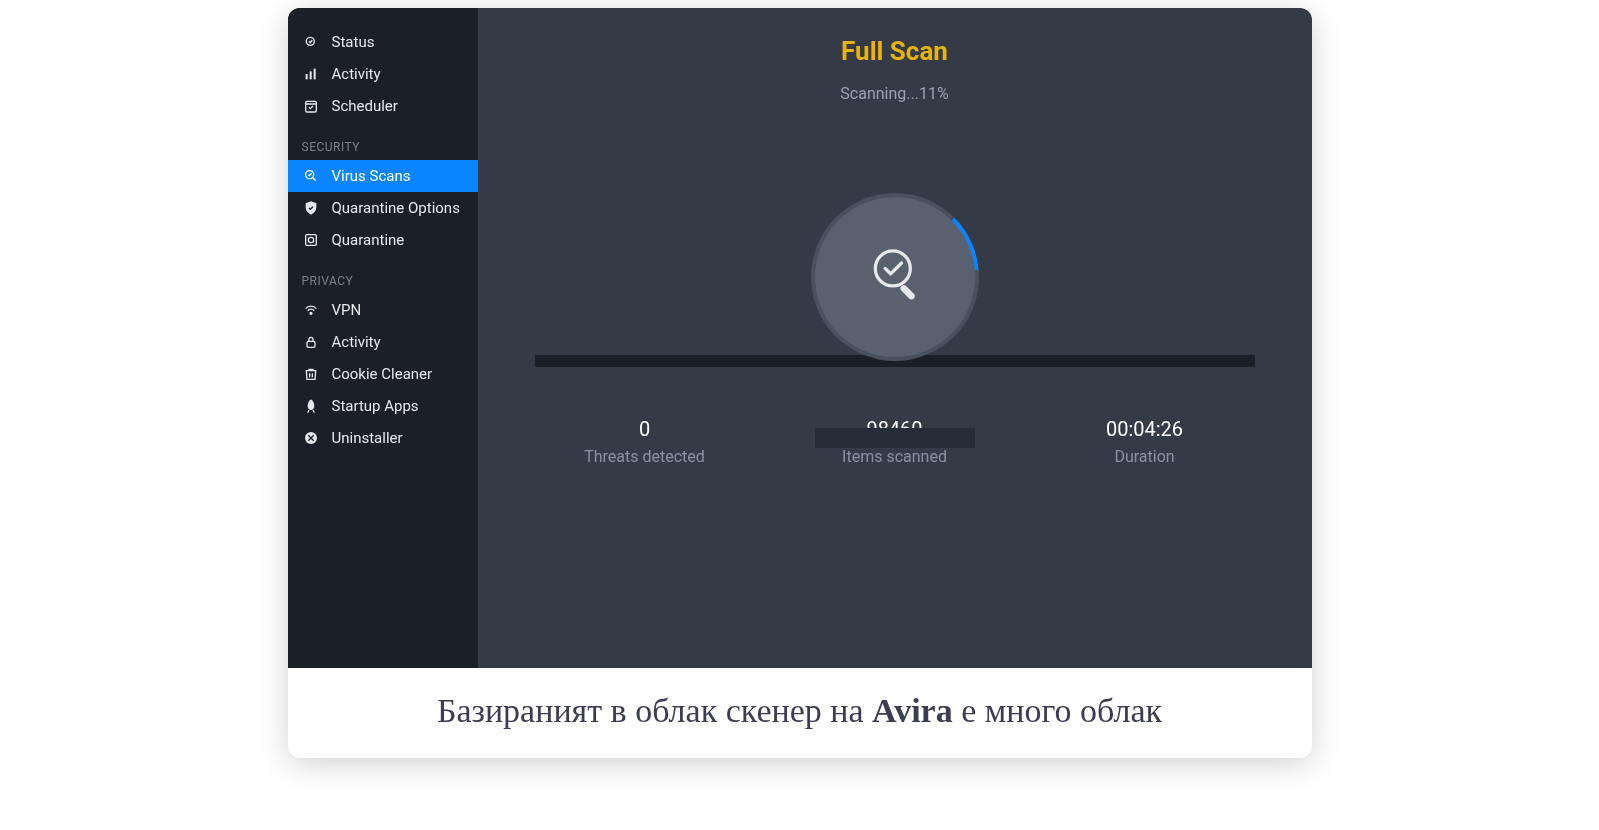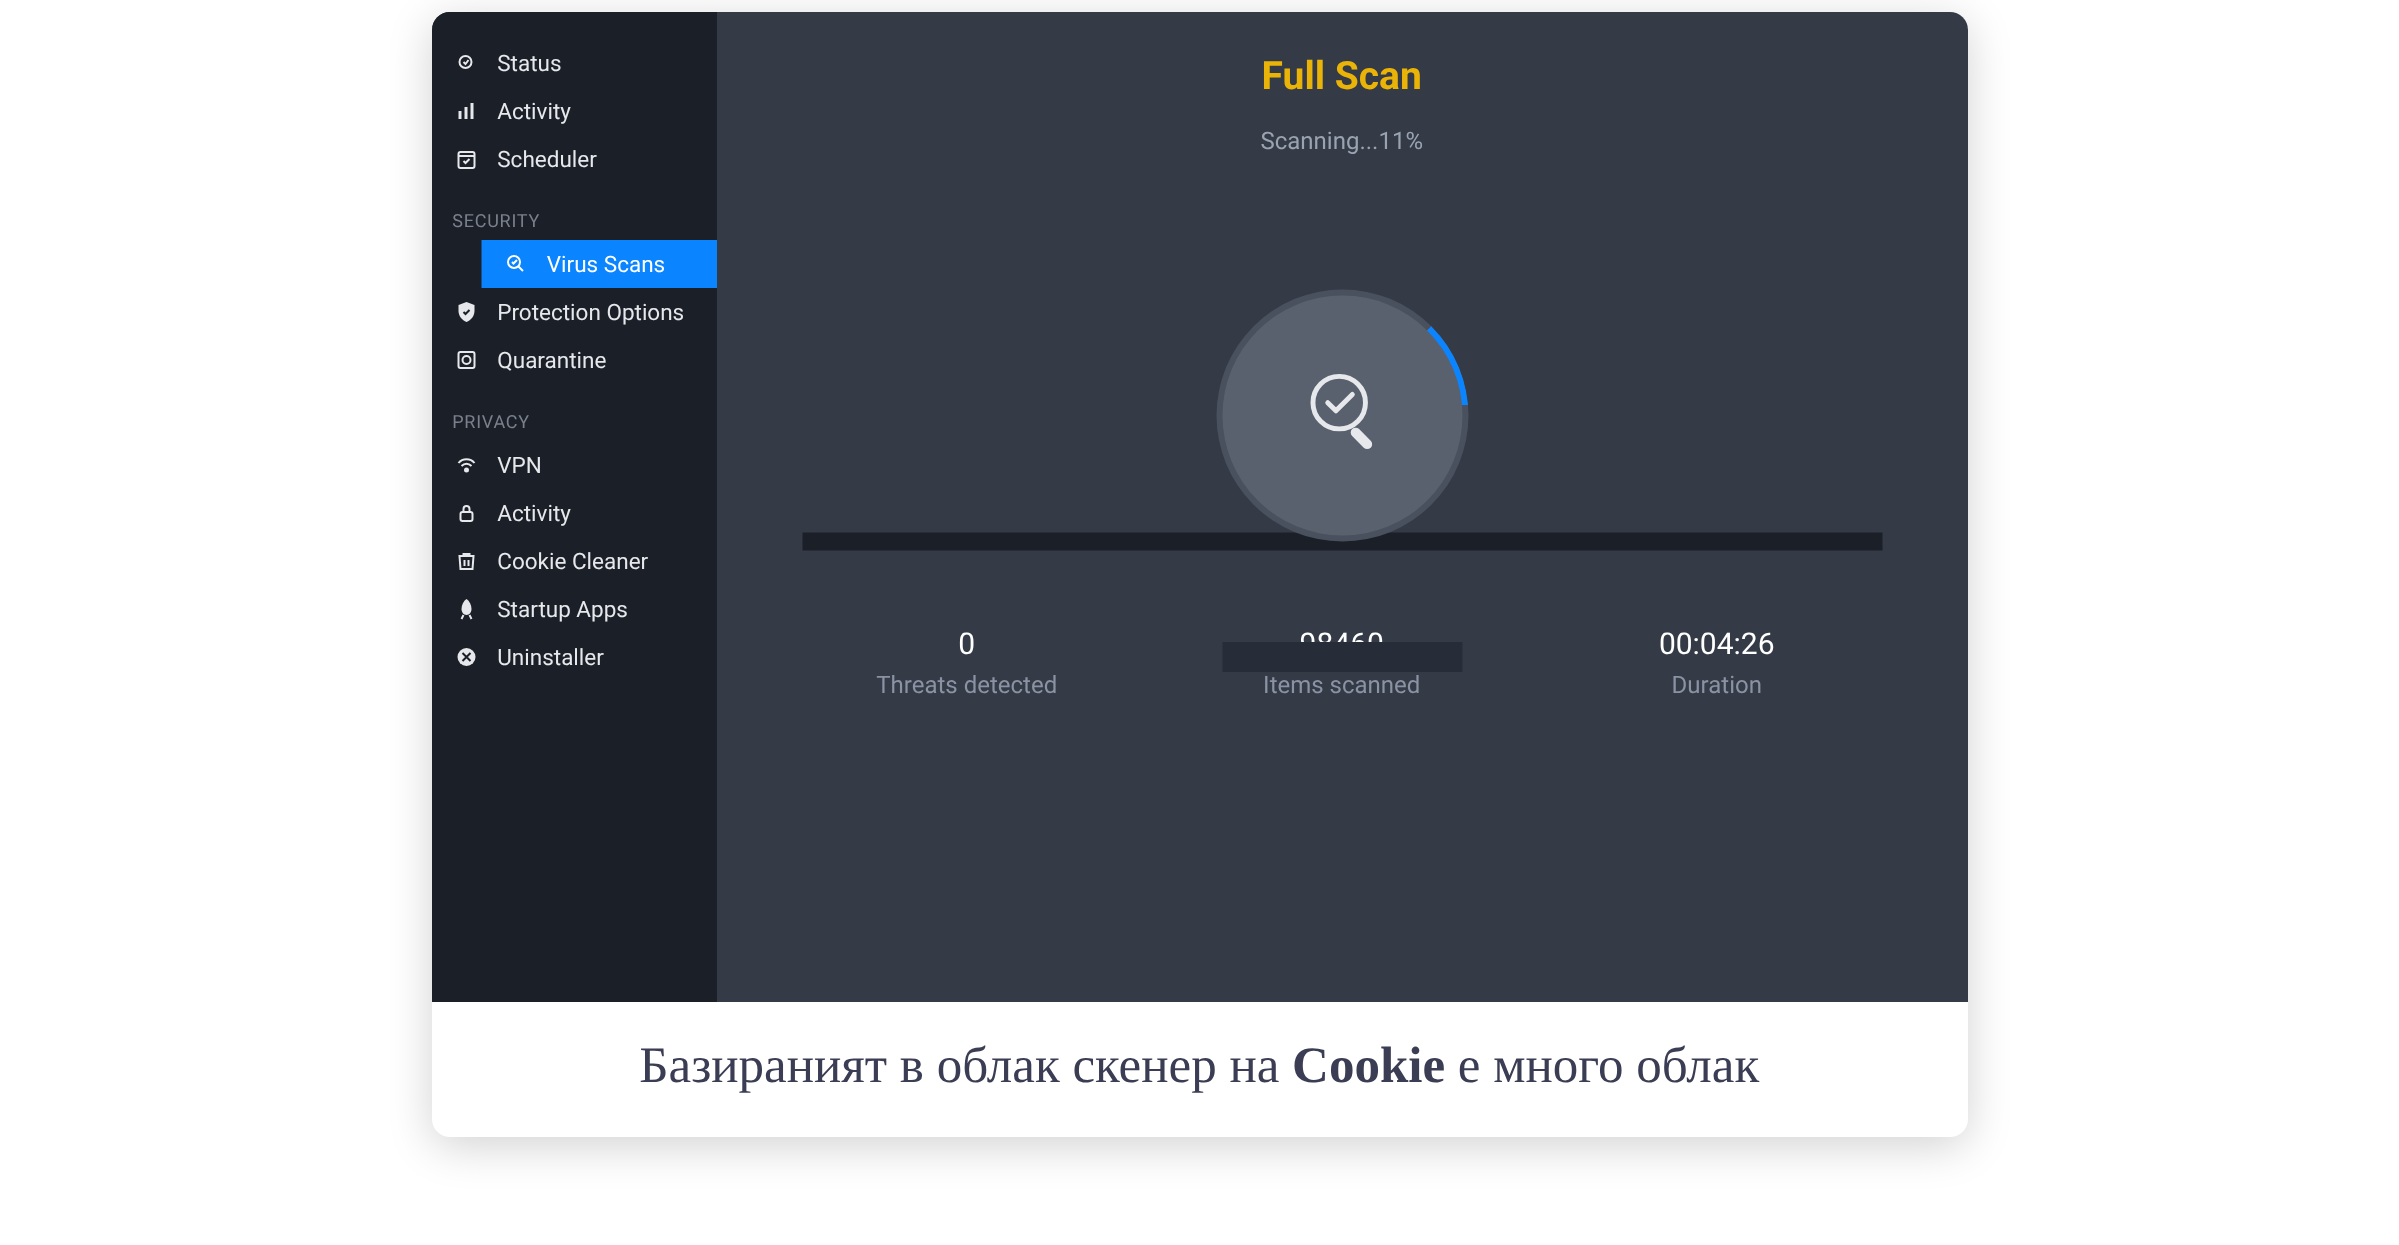--- a/index.html
+++ b/index.html
@@ -37,21 +37,20 @@
     align-items: center;
     gap: 12px;
     padding: 7px 14px;
     font-size: 15px;
     cursor: pointer;
     color: #e6e8ec;
   }
   .sb-item.active {
     background: #0a84ff;
     color: #fff;
-    margin-left: 33px;
   }
   .sb-heading {
     padding: 18px 14px 6px 14px;
     font-size: 12px;
     letter-spacing: 0.5px;
     color: #7a808c;
   }
   .sb-icon {
     width: 18px;
     height: 18px;
@@ -207,21 +206,21 @@
         <span>Virus Scans</span>
       </div>
 
       <div class="sb-item">
         <span class="sb-icon">
           <svg viewBox="0 0 24 24" width="16" height="16" fill="#e6e8ec">
               <path d="M12 2l8 3v6c0 5-3.5 9-8 11-4.5-2-8-6-8-11V5l8-3z"></path>
               <path d="M9 12l2 2 4-4" stroke="#1b1f27" stroke-width="2" fill="none"></path>
             </svg>
         </span>
-        <span>Protection Options</span>
+        <span>Quarantine Options</span>
       </div>
 
       <div class="sb-item">
         <span class="sb-icon">
           <svg viewBox="0 0 24 24" width="16" height="16" fill="none" stroke="#e6e8ec" stroke-width="2">
               <rect x="4" y="4" width="16" height="16" rx="2"></rect>
               <circle cx="12" cy="12" r="4"></circle>
             </svg>
         </span>
         <span>Quarantine</span>
@@ -319,15 +318,15 @@
         <div class="stat-block">
           <div class="stat-val">00:04:26</div>
           <div class="stat-lab">Duration</div>
         </div>
       </div>
     </div>
 
   </div>
 
   <div class="caption">
-    <span>Базираният в облак скенер на </span><span class="brand">Cookie</span><span> е много облак</span>
+    <span>Базираният в облак скенер на </span><span class="brand">Avira</span><span> е много облак</span>
   </div>
 </div>
 
 </body></html>

